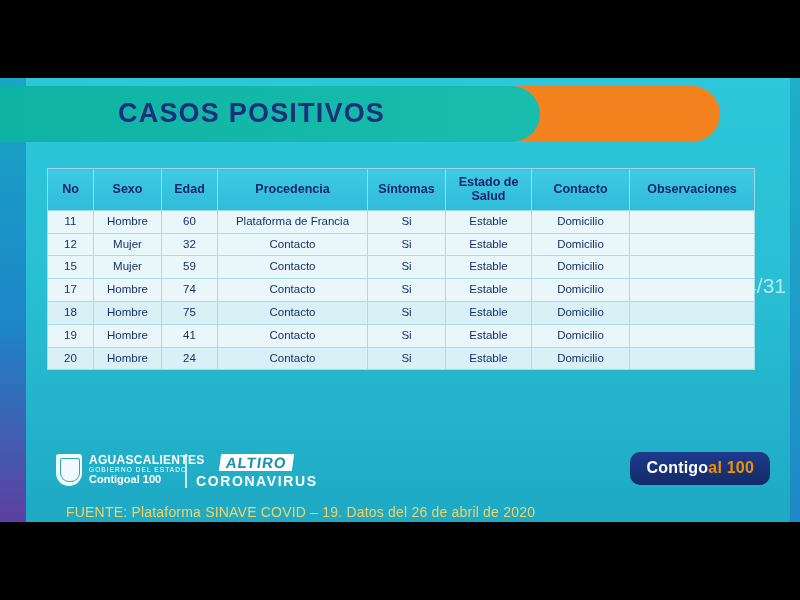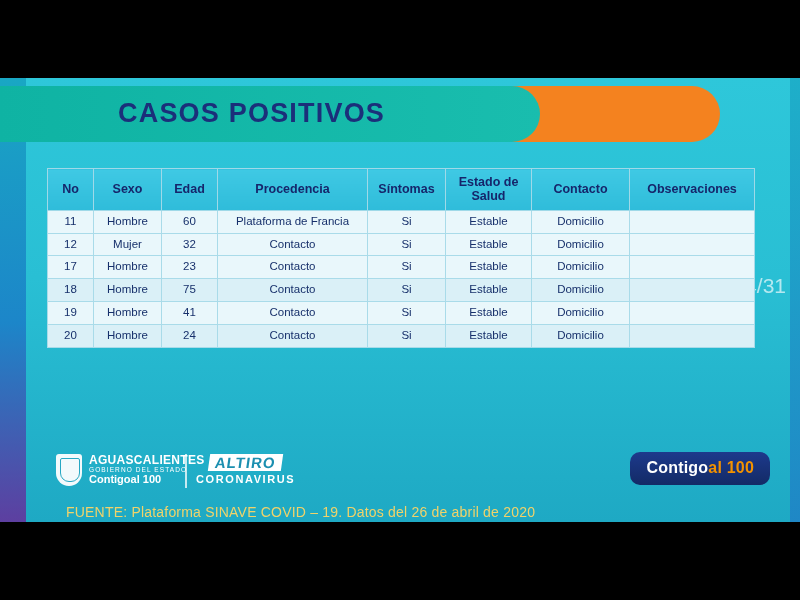--- a/index.html
+++ b/index.html
@@ -206,21 +206,21 @@
     background: #ffffff;
     color: #1b8fb0;
     font-size: 15px;
     font-weight: bold;
     letter-spacing: 1px;
     padding: 0 6px;
     display: inline-block;
     transform: skewX(-8deg);
   }
   .altiro .a2 {
-    font-size: 11px;
+    font-size: 14px;
     letter-spacing: 1.6px;
     font-weight: bold;
     margin-top: 1px;
   }
   .badge-right {
     position: absolute;
     right: 30px;
     top: 2px;
     background: #16307a;
     background: linear-gradient(180deg, #1d3a8c 0%, #132a66 100%);
@@ -315,23 +315,33 @@
             <td>12</td>
             <td>Mujer</td>
             <td>32</td>
             <td>Contacto</td>
             <td>Si</td>
             <td>Estable</td>
             <td>Domicilio</td>
             <td></td>
           </tr>
           <tr>
+            <td>15</td>
+            <td>Mujer</td>
+            <td>59</td>
+            <td>Contacto</td>
+            <td>Si</td>
+            <td>Estable</td>
+            <td>Domicilio</td>
+            <td></td>
+          </tr>
+          <tr>
             <td>17</td>
             <td>Hombre</td>
-            <td>23</td>
+            <td>74</td>
             <td>Contacto</td>
             <td>Si</td>
             <td>Estable</td>
             <td>Domicilio</td>
             <td></td>
           </tr>
           <tr class="alt">
             <td>18</td>
             <td>Hombre</td>
             <td>75</td>

